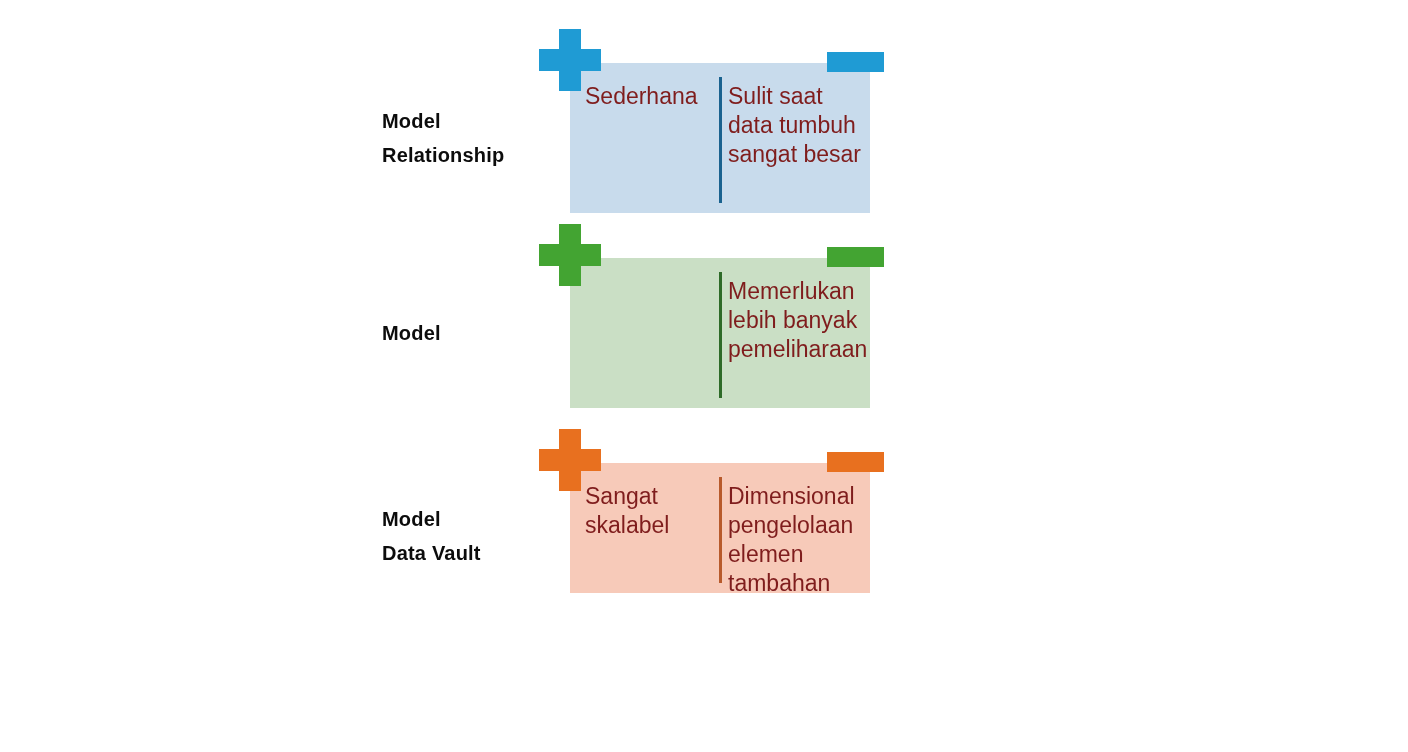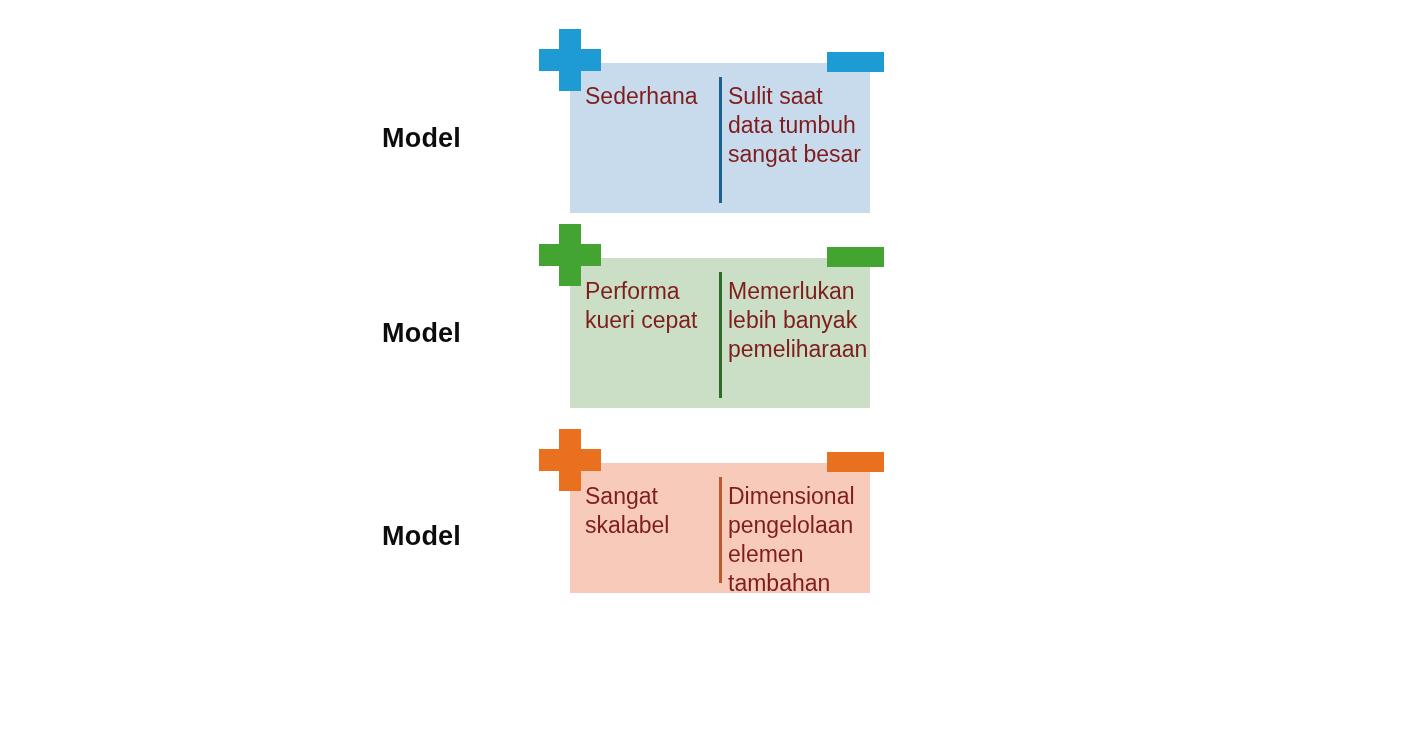--- a/index.html
+++ b/index.html
@@ -16,21 +16,21 @@
   .theme-blue   { --icon: #1f9bd4; --box: #c8dbec; --div: #1a628f; }
   .theme-green  { --icon: #43a432; --box: #cadfc5; --div: #2e6b28; }
   .theme-orange { --icon: #e8701f; --box: #f7cab9; --div: #b85a2b; }
 
   .row-label {
     position: absolute;
     left: 382px;
     transform: translateY(-50%);
     color: #0c0c0c;
     font-weight: 700;
-    font-size: 27px;
+    font-size: 20px;
     line-height: 34px;
     letter-spacing: 0.2px;
     white-space: nowrap;
   }
 
   .box {
     position: absolute;
     left: 570px;
     width: 300px;
     background: var(--box);
@@ -89,46 +89,47 @@
   .con { left: 158px; width: 140px; }
 </style>
 </head>
 <body>
 
 <div class="canvas">
 
   <section>
     <div class="row-label" style="top:138px">
       <div>Model</div>
+      <div>Relationship</div>
     </div>
     <div class="box theme-blue" style="top:63px;height:150px">
       <span class="plus"></span>
       <span class="minus"></span>
       <div class="pro">Sederhana</div>
       <div class="vdivider"></div>
       <div class="con">Sulit saat data tumbuh sangat besar</div>
     </div>
   </section>
 
   <section>
     <div class="row-label" style="top:333px">
       <div>Model</div>
     </div>
     <div class="box theme-green" style="top:258px;height:150px">
       <span class="plus"></span>
       <span class="minus"></span>
-      <div class="pro">Performa kueri cepat</div>
       <div class="vdivider"></div>
       <div class="con">Memerlukan lebih banyak pemeliharaan</div>
     </div>
   </section>
 
   <section>
     <div class="row-label" style="top:536px">
       <div>Model</div>
+      <div>Data Vault</div>
     </div>
     <div class="box theme-orange" style="top:463px;height:130px">
       <span class="plus"></span>
       <span class="minus"></span>
       <div class="pro">Sangat skalabel</div>
       <div class="vdivider"></div>
       <div class="con">Dimensional pengelolaan elemen tambahan</div>
     </div>
   </section>
 

